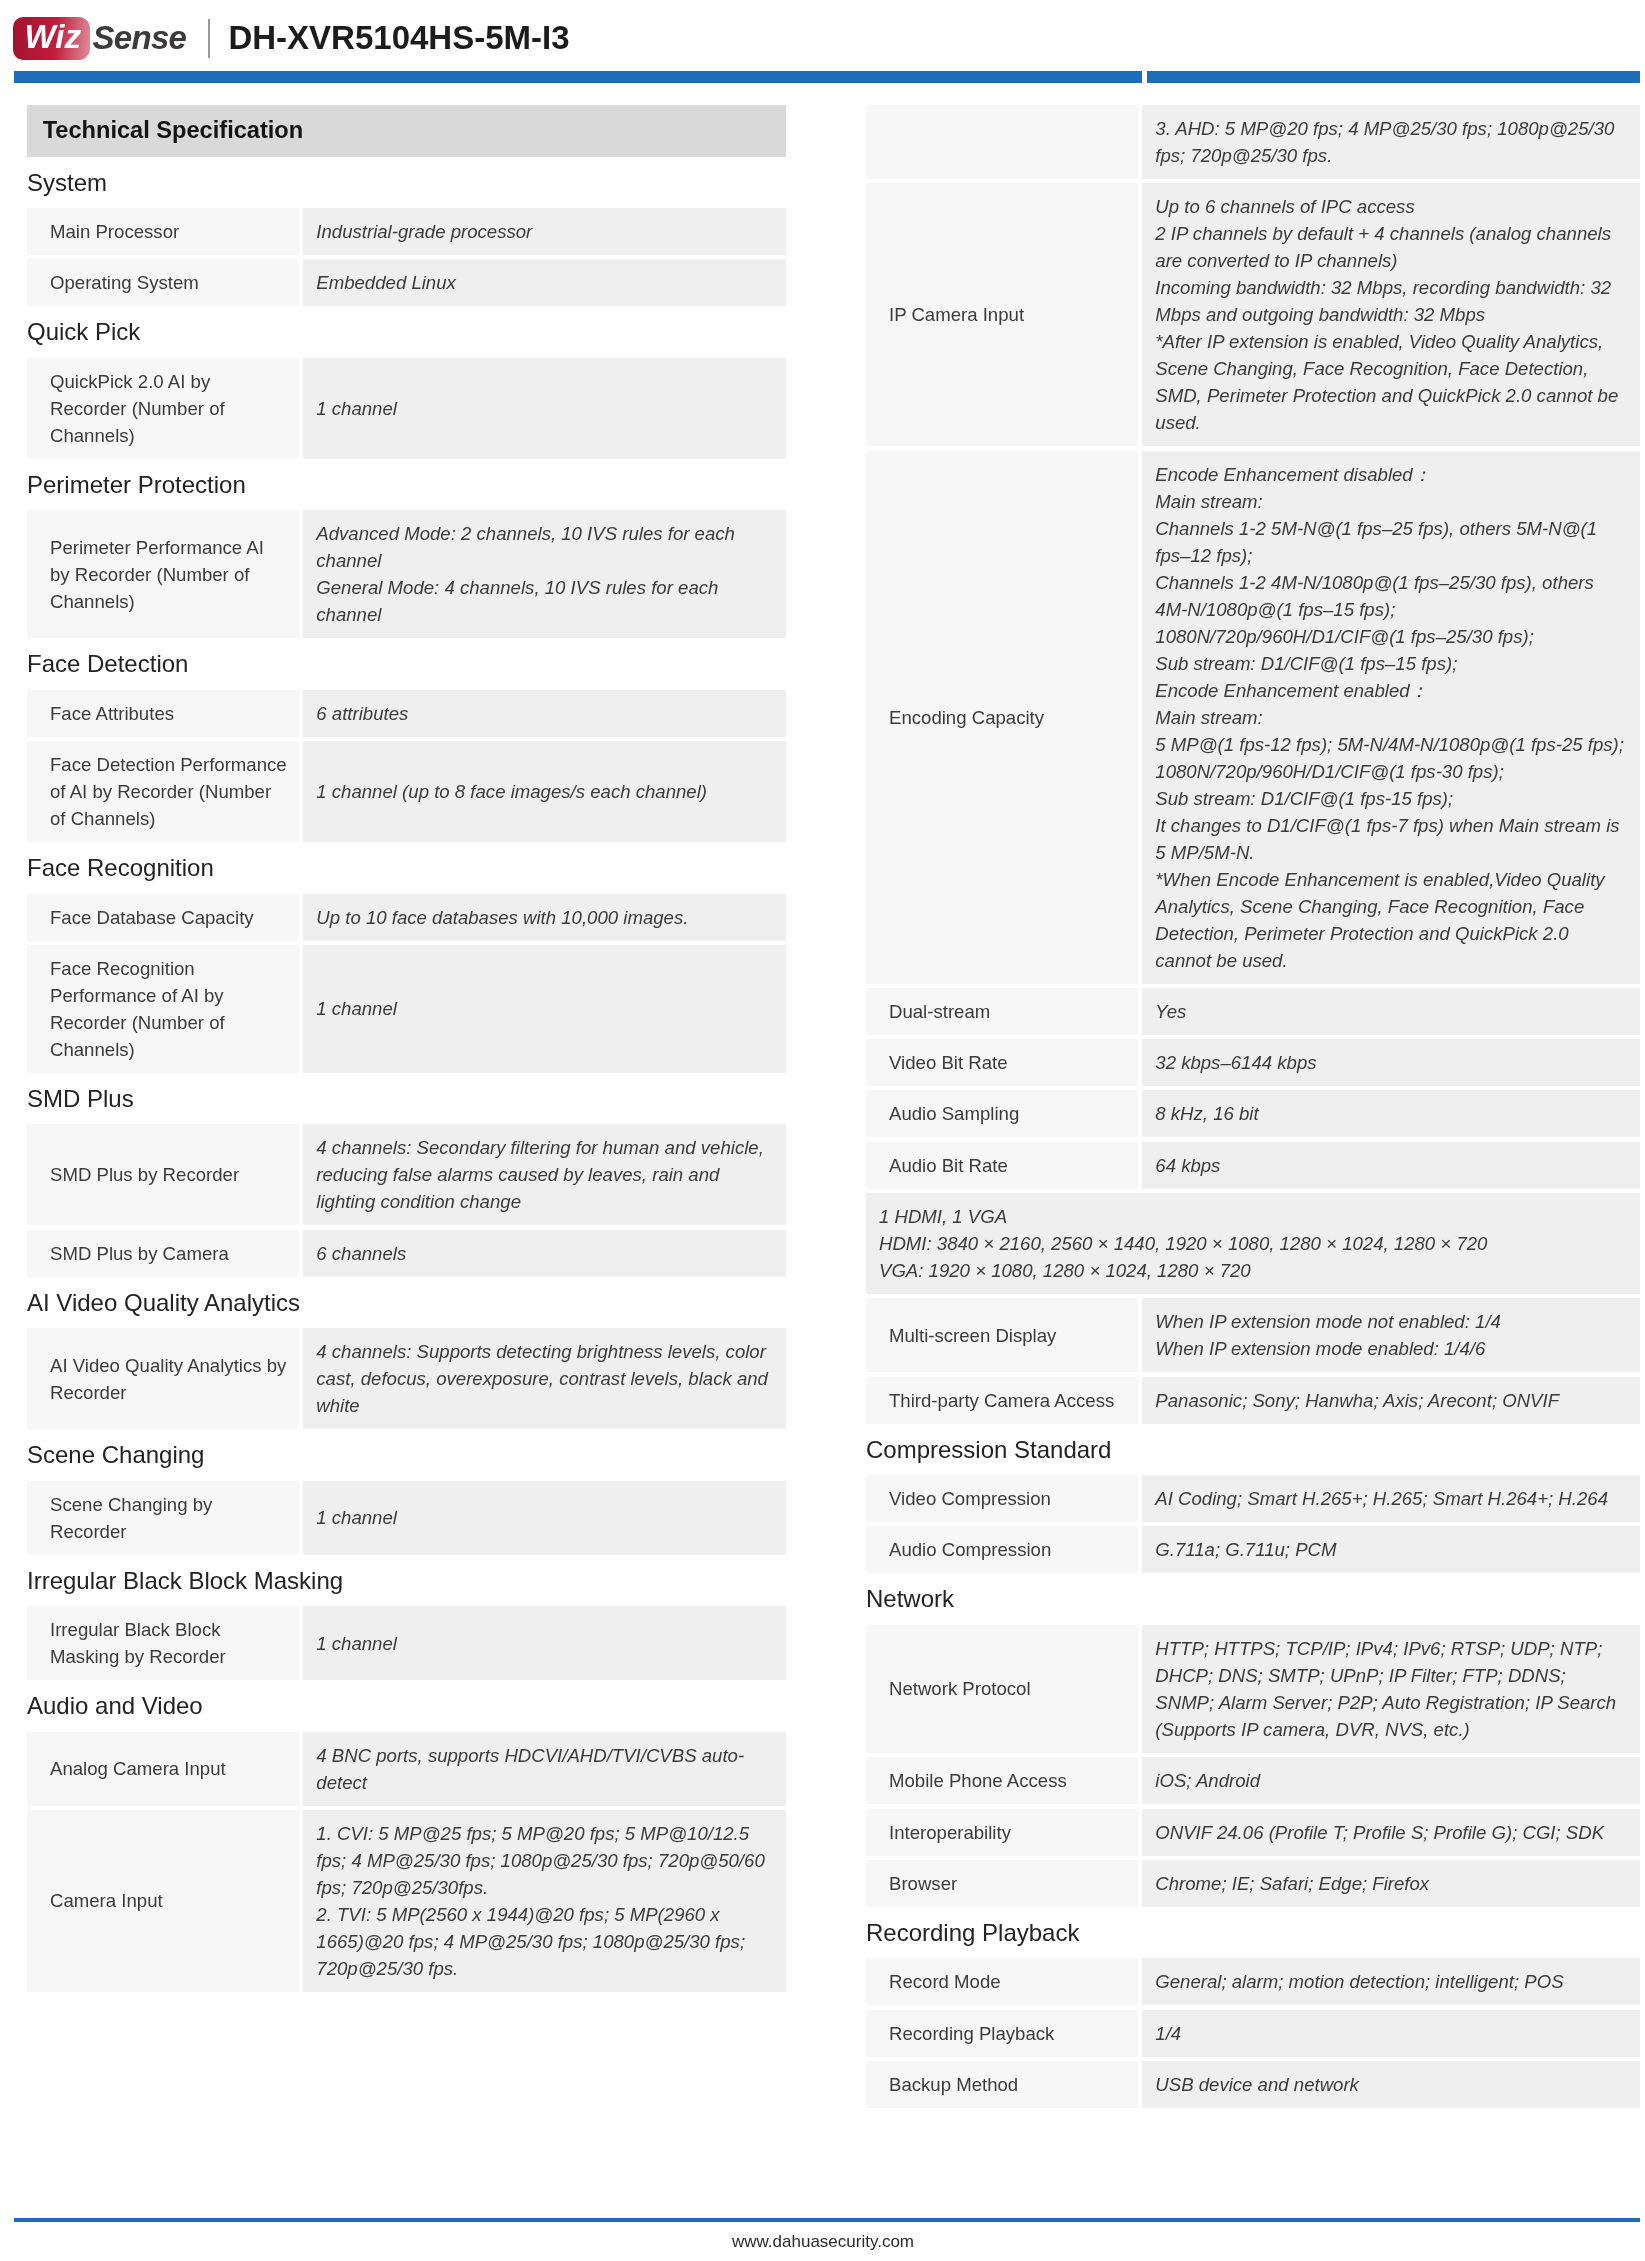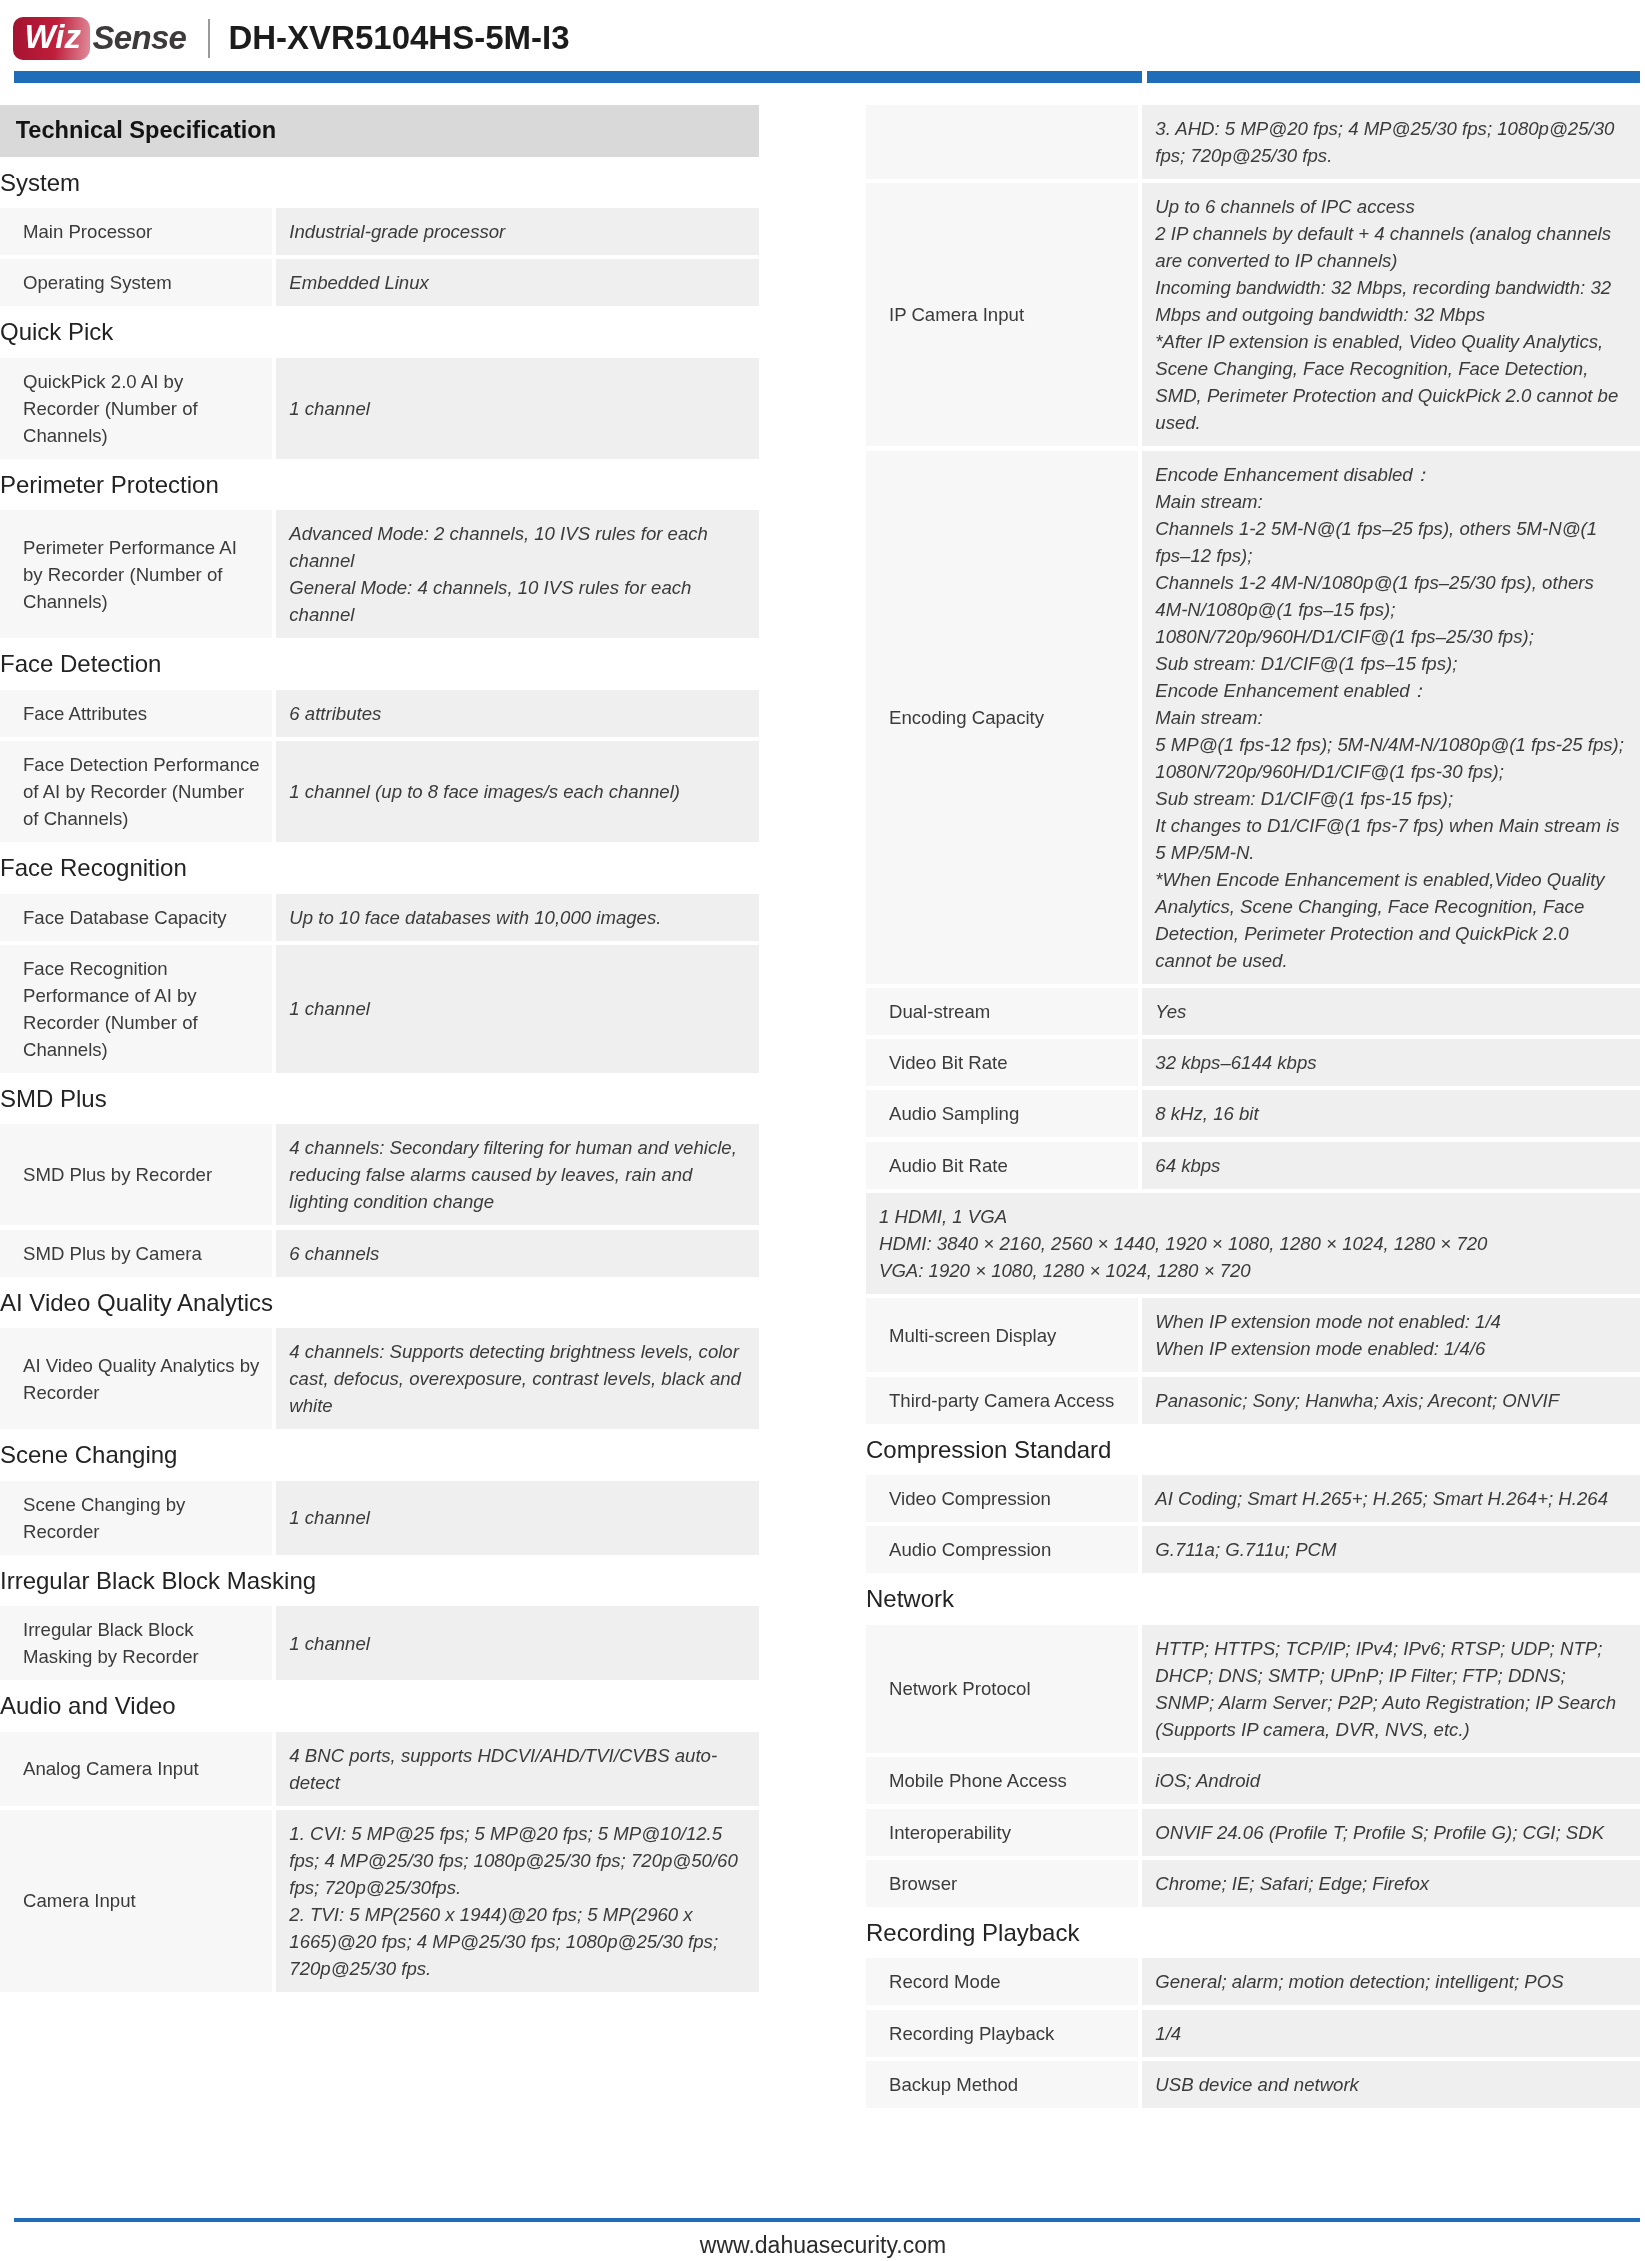--- a/index.html
+++ b/index.html
@@ -14,24 +14,24 @@
     color:#ffffff;font-style:italic;font-weight:bold;font-size:33px;
     padding:0.7px 8.6px 5px 11.5px;border-radius:10px 11.5px 11.5px 10px;line-height:37px;
   }
   .sense{color:#3d3a3c;font-style:italic;font-weight:bold;font-size:33px;margin-left:2.9px;letter-spacing:-0.7px;text-align:right;}
   .v-divider{width:2.1px;height:39px;background:#9a9a9a;margin:0 18.6px 0 21.5px;}
   .model-title{font-size:33px;color:#1c1c1c;font-weight:700;}
   
   .top-bar{position:absolute;top:71px;left:14.3px;width:1626px;height:11.5px;background:#1f6cb8;}
   .top-bar-notch{position:absolute;top:0;left:1128px;width:5px;height:11.5px;background:#ffffff;}
   .footer-line{position:absolute;top:2218px;left:14.3px;width:1626px;height:3.6px;background:#1f6cb8;}
-  .footer-text{position:absolute;top:2232px;left:0;width:1646px;text-align:center;font-size:23px;color:#2b2b2b;}
+  .footer-text{position:absolute;top:2232px;left:0;width:1646px;text-align:center;font-size:17px;color:#2b2b2b;}
   
   .col{position:absolute;top:105px;}
-  .col-left{left:0;width:759px;}
+  .col-left{left:27px;width:759px;}
   .col-right{left:866px;width:774px;}
   .spec-header{
     background:#d9d9d9;color:#141414;font-size:23.6px;font-weight:700;
     line-height:31.5px;padding:10px 0 10px 15.7px;
   }
   .section-title{font-size:24px;font-weight:400;color:#232323;line-height:31.5px;margin:10px 0 10px 0;}
   .row{display:flex;margin-bottom:4.3px;}
   .cl{
     width:272px;margin-right:4.3px;background:#f7f7f7;box-sizing:border-box;
     display:flex;align-items:center;padding:10px 11.5px 10px 23px;

